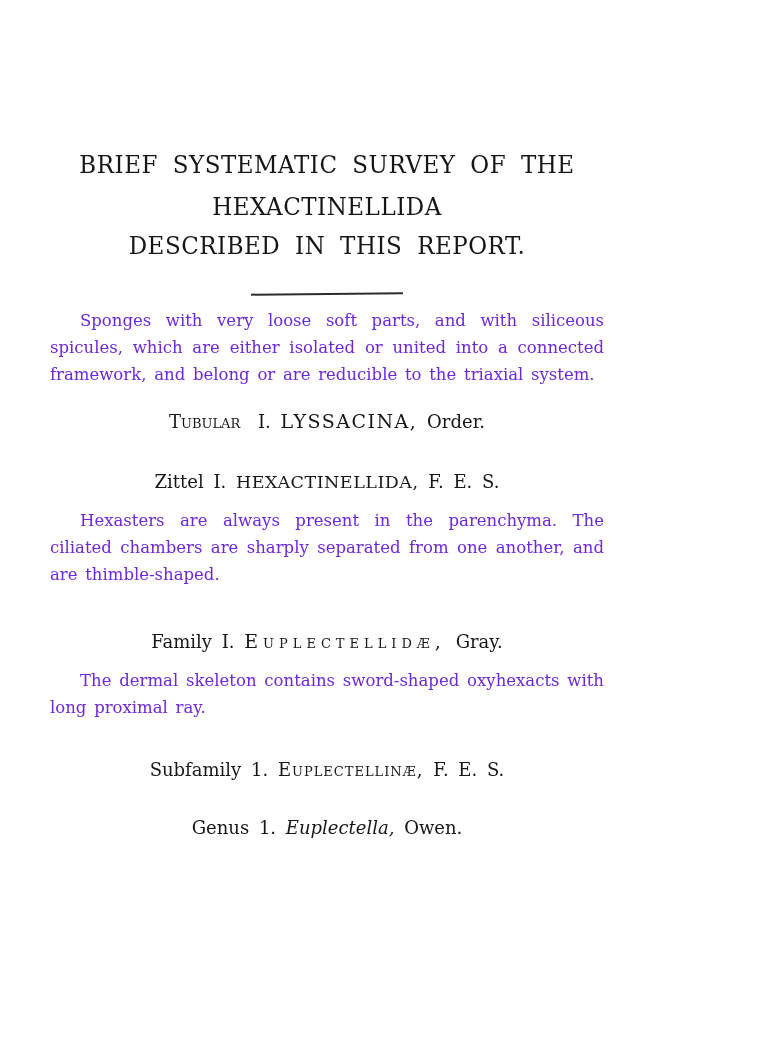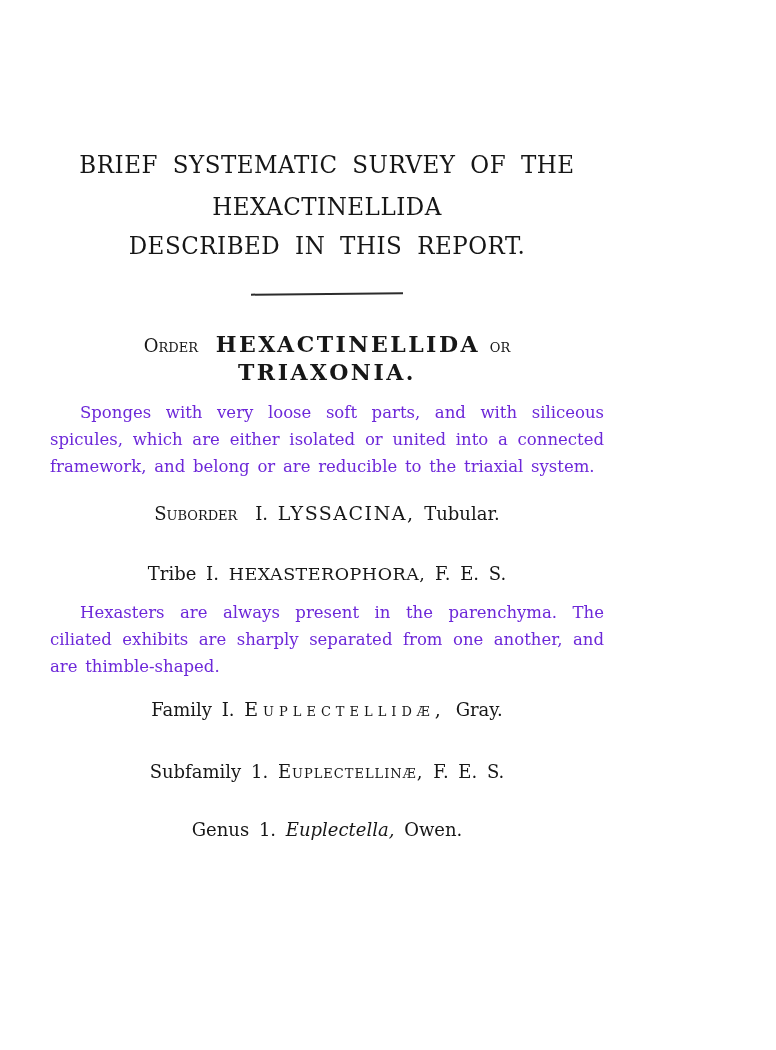--- a/index.html
+++ b/index.html
@@ -67,21 +67,21 @@
   }
   .order-heading .big-name {
     font-size: 22px;
     font-weight: bold;
     letter-spacing: 2.5px;
   }
   .suborder-heading { margin-top: 20px; }
   .suborder-heading .taxon-name { letter-spacing: 1.5px; font-size: 19px; margin-top: 22px; }
   .tribe-heading { margin-top: 34px; }
   .tribe-heading .taxon-name { letter-spacing: 0.5px; font-size: 17.5px; }
-  .family-heading { margin-top: 16px; }
+  .family-heading { margin-top: 40px; }
   .family-heading .taxon-name {
     font-variant: small-caps;
     letter-spacing: 5px;
     font-size: 19px;
   }
   .subfamily-heading { margin-top: 36px; }
   .subfamily-heading .taxon-name {
     font-variant: small-caps;
     letter-spacing: 1px;
     font-size: 18px;
@@ -107,53 +107,48 @@
 <div class="page">
   <div class="content">
 
     <div class="title-block">
       <div class="title-line">BRIEF SYSTEMATIC SURVEY OF THE HEXACTINELLIDA</div>
       <div class="title-line">DESCRIBED IN THIS REPORT.</div>
     </div>
 
     <div class="rule"></div>
 
-    <h2 class="heading order-heading">
-      <span class="sc rank gap">Order</span>
-      <span class="big-name">HEXACTINELLIDA</span>
-      <span class="sc">or</span>
-      <span class="big-name">TRIAXONIA.</span>
-    </h2>
 
     <p class="para">Sponges with very loose soft parts, and with siliceous spicules, which are either isolated or united into a connected framework, and belong or are reducible to the triaxial system.</p>
 
     <h3 class="heading suborder-heading">
-      <span class="sc rank gap">Suborder</span>
+      <span class="sc rank gap">Tubular</span>
       <span class="taxon-number">I.</span>
       <span class="taxon-name">LYSSACINA,</span>
-      <span class="authority">Tubular.</span>
+      <span class="authority">Order.</span>
     </h3>
 
 
     <h3 class="heading tribe-heading">
-      <span class="rank">Tribe</span>
+      <span class="rank">Zittel</span>
       <span class="taxon-number">I.</span>
-      <span class="taxon-name">HEXASTEROPHORA,</span>
+      <span class="taxon-name">HEXACTINELLIDA,</span>
       <span class="authority">F. E. S.</span>
     </h3>
 
-    <p class="para">Hexasters are always present in the parenchyma.  The ciliated exhibits are sharply separated from one another, and are thimble-shaped.</p>
+    <p class="para">Hexasters are always present in the parenchyma.  The ciliated chambers are sharply separated from one another, and are thimble-shaped.</p>
 
     <h3 class="heading family-heading">
       <span class="rank">Family</span>
       <span class="taxon-number">I.</span>
       <span class="taxon-name">Euplectellidæ,</span>
       <span class="authority">Gray.</span>
     </h3>
 
+    <p class="para">The dermal skeleton contains sword-shaped oxyhexacts with long proximal ray.</p>
 
     <h3 class="heading subfamily-heading">
       <span class="rank">Subfamily</span>
       <span class="taxon-number">1.</span>
       <span class="taxon-name">Euplectellinæ,</span>
       <span class="authority">F. E. S.</span>
     </h3>
 
 
     <h3 class="heading genus-heading">

